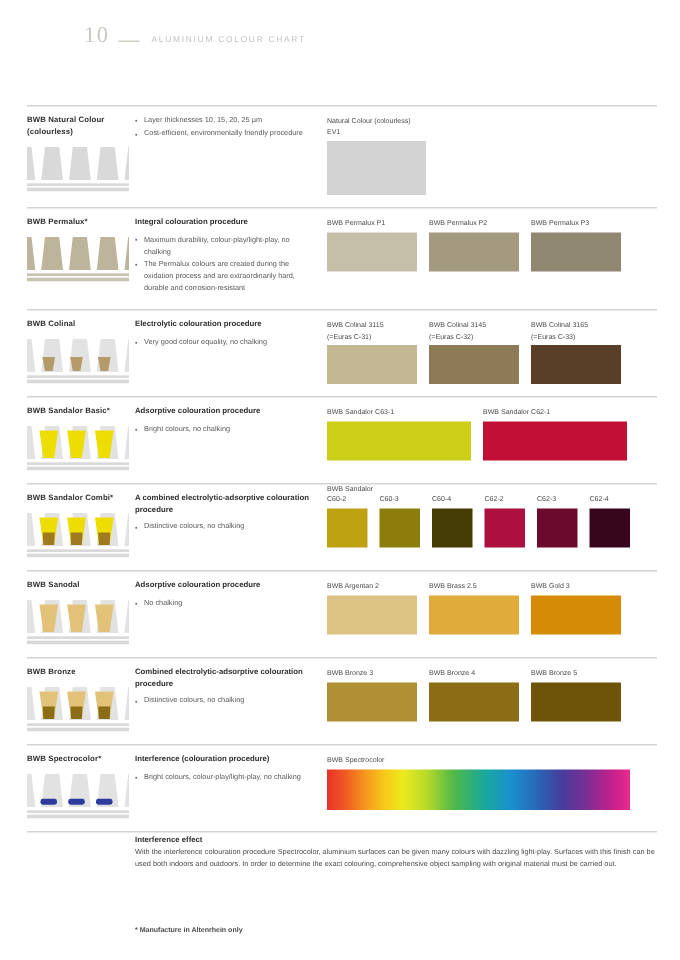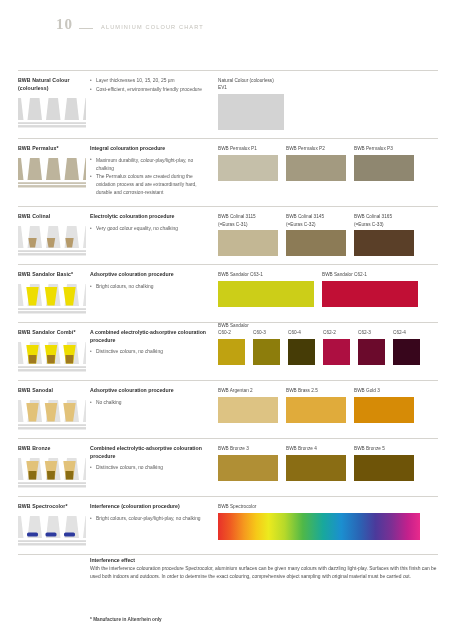--- a/index.html
+++ b/index.html
@@ -21,21 +21,20 @@
     left: 56px; top: 16px;
     display: flex;
     align-items: baseline;
     gap: 4px;
   }
   .page-num {
     font-size: 15px;
     color: #c8c6bf;
     font-family: "Liberation Serif", serif;
     letter-spacing: 1px;
-    font-weight: bold;
   }
   .page-rule {
     display: inline-block;
     width: 14px; height: 1px;
     background: #cfcdc6;
     margin: 0 4px 3px 2px;
   }
   .page-header-title {
     font-size: 5.6px;
     letter-spacing: 1.15px;

